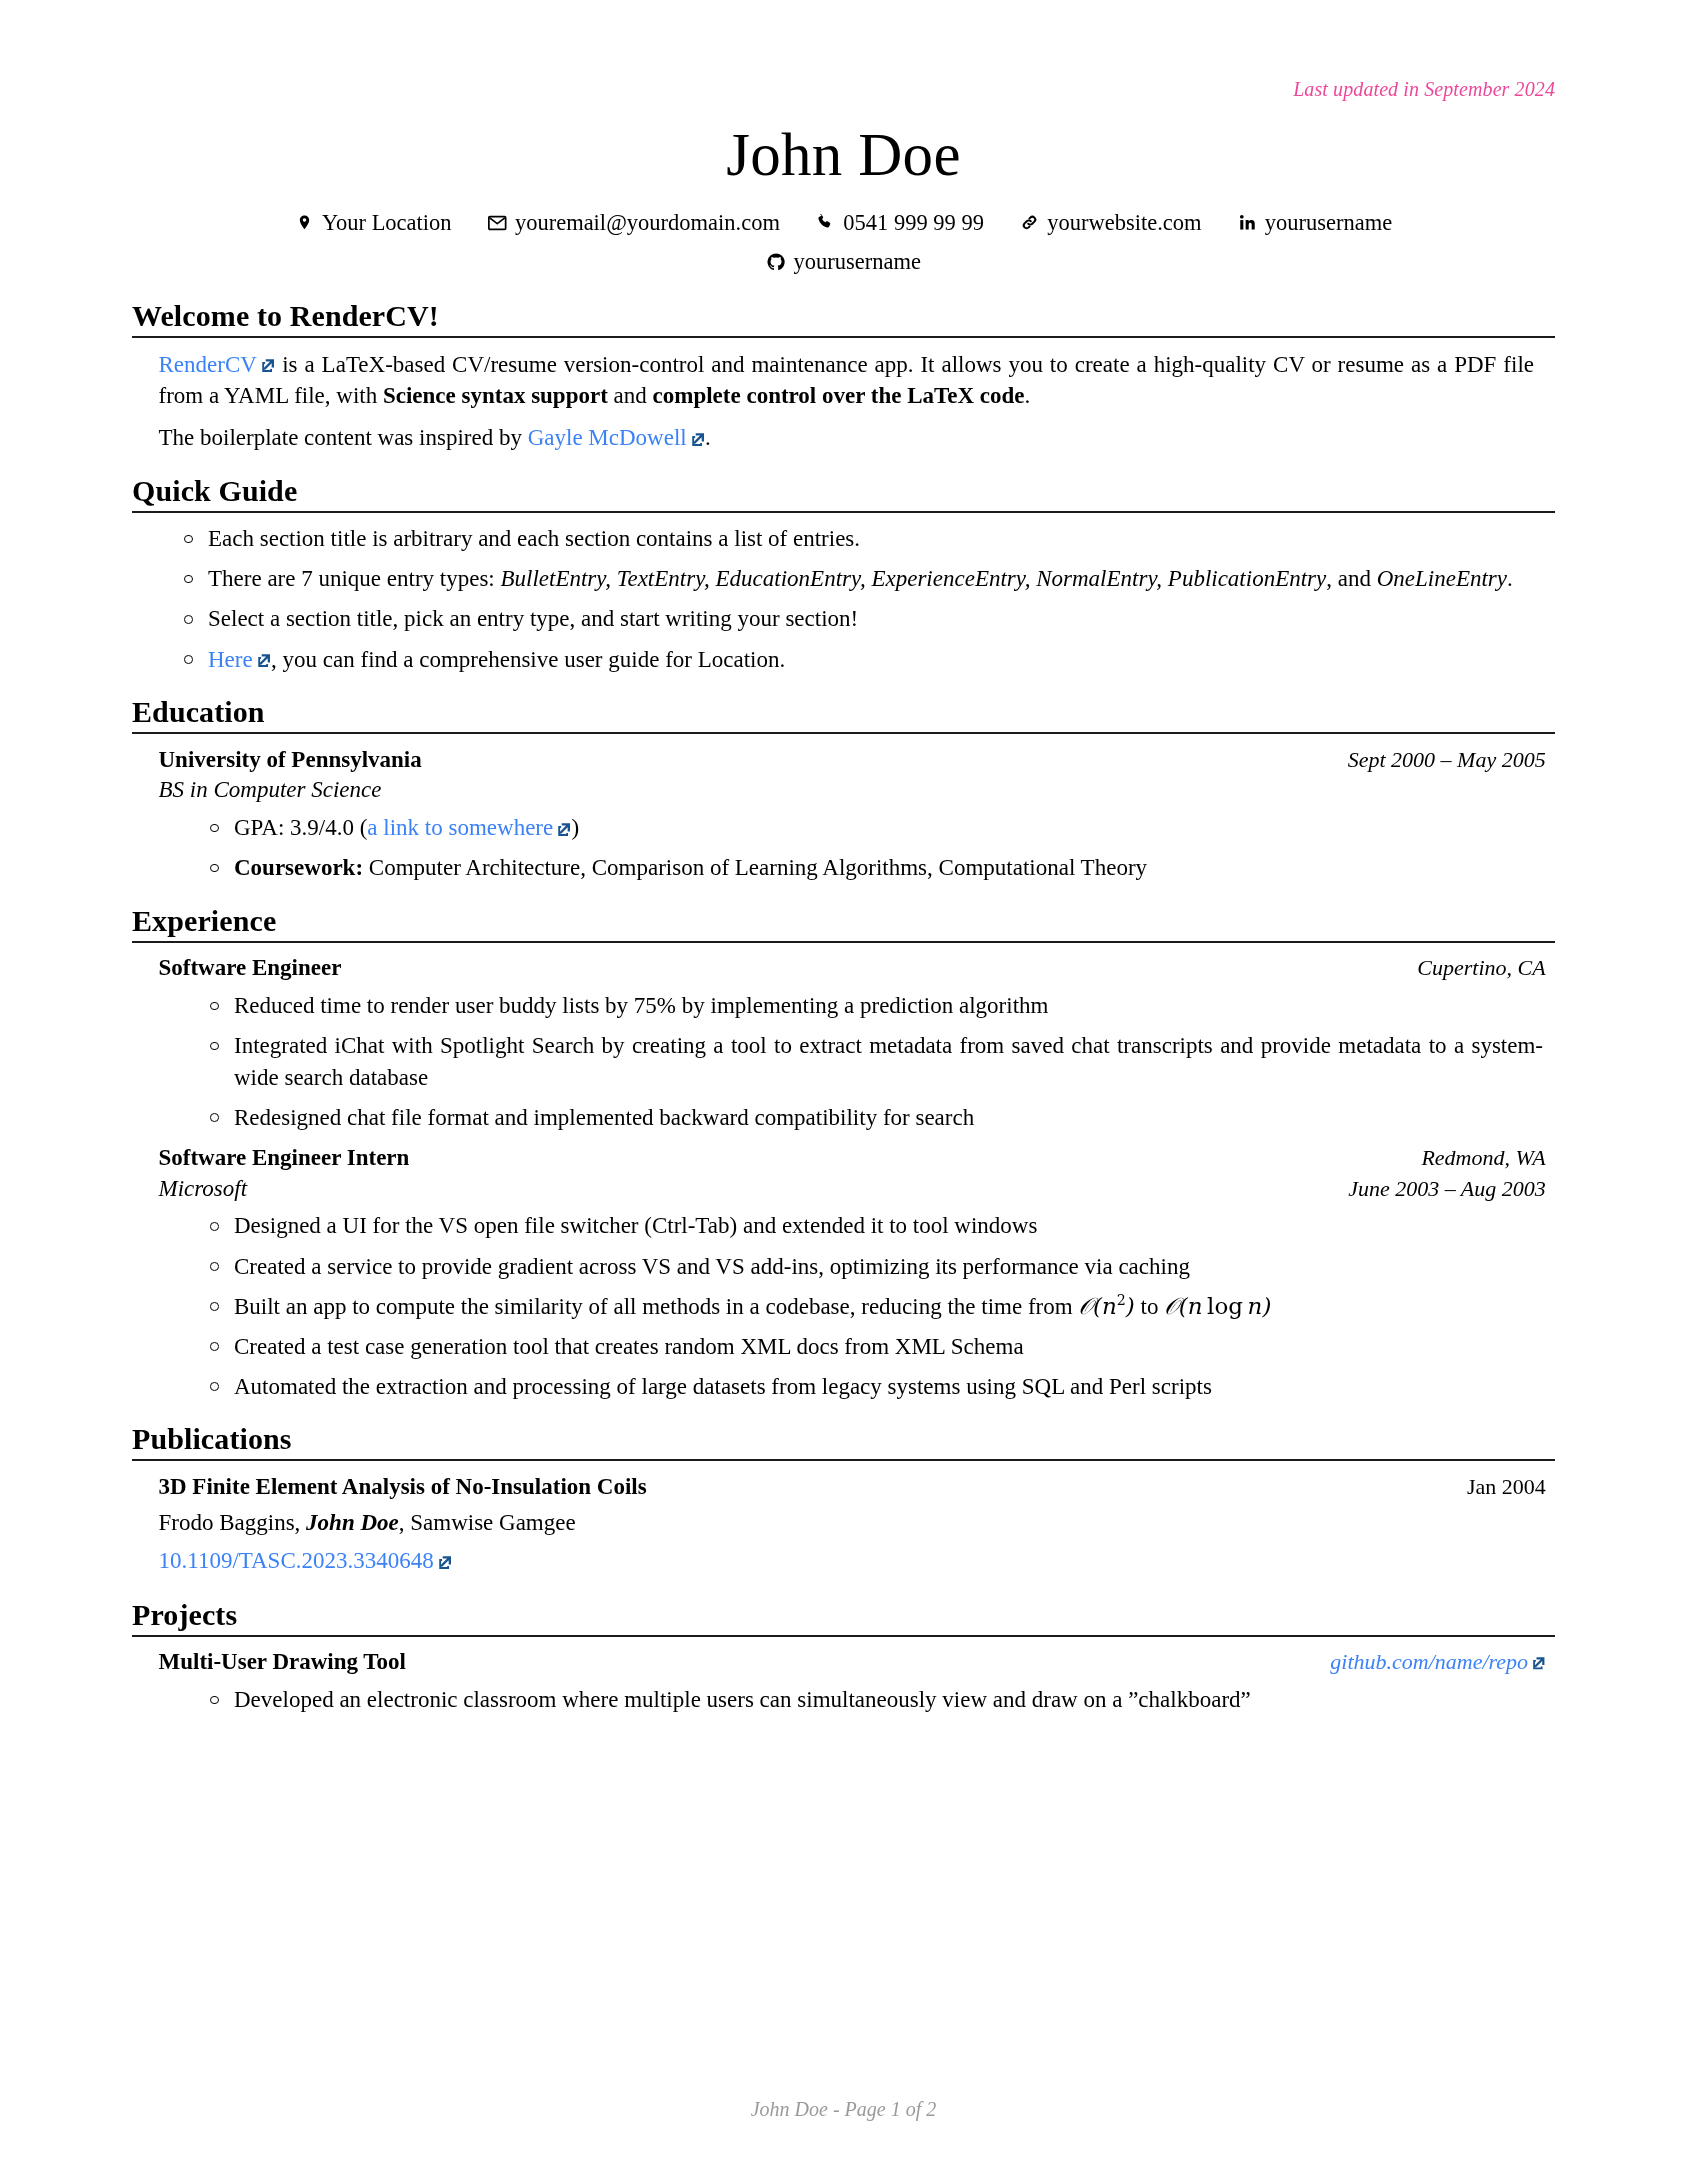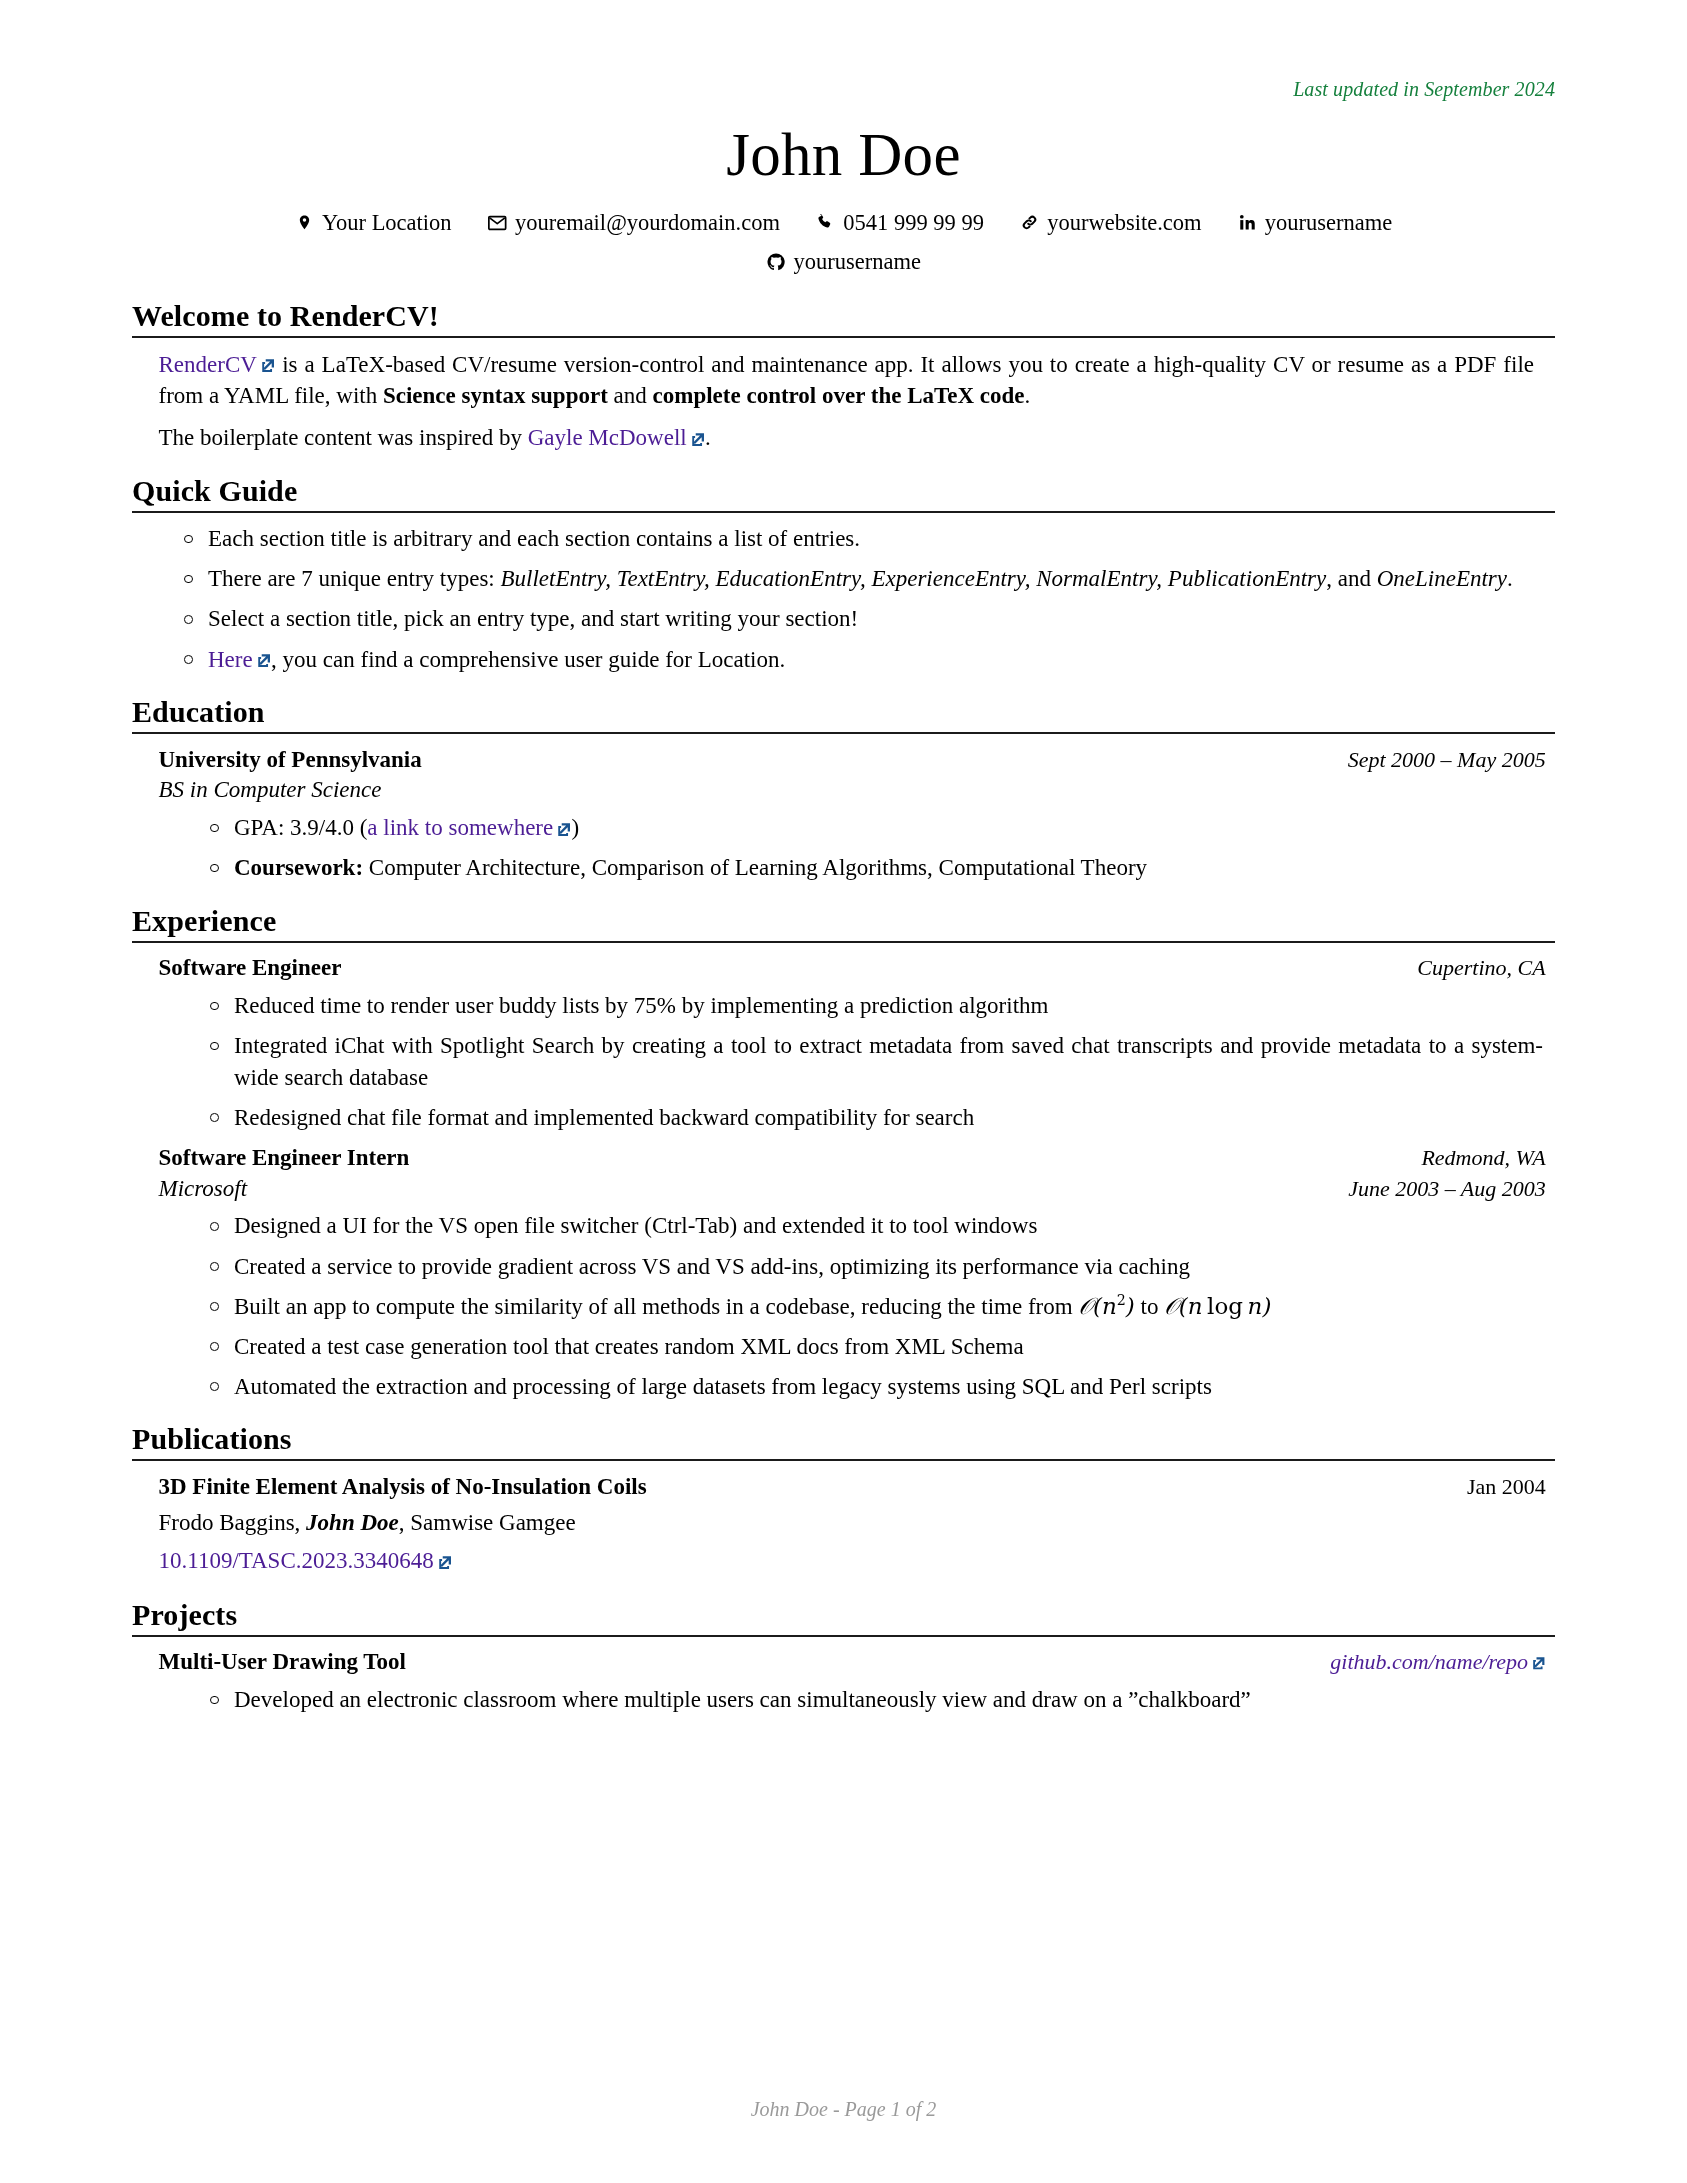--- a/index.html
+++ b/index.html
@@ -17,21 +17,21 @@
     box-sizing: border-box;
     padding: 78px 132px 0 132px;
     overflow: hidden;
   }
 
   
   .lastupdated {
     text-align: right;
     font-style: italic;
     font-size: 20px;
-    color: #15803d;
+    color: #ec4899;
     letter-spacing: 0.1px;
     margin-bottom: 22.5px;
   }
   .name {
     text-align: center;
     font-size: 61px;
     line-height: 1.02;
     font-weight: 400;
     letter-spacing: 0.3px;
     margin: 0 0 20px 0;
@@ -81,21 +81,21 @@
     font-size: 23px;
     line-height: 1.37;
     margin: 0 0 10.6px 0;
     text-align: justify;
     text-justify: inter-word;
     padding: 0 21px 0 26.5px;
   }
   p.body:last-child { margin-bottom: 0; }
 
   a.link, .link {
-    color: #4c1d95;
+    color: #3b82f6;
     text-decoration: none;
   }
   .ext {
     display: inline-block;
     width: .62em;
     height: .62em;
     margin-left: .18em;
     position: relative;
     top: .03em;
     vertical-align: baseline;

